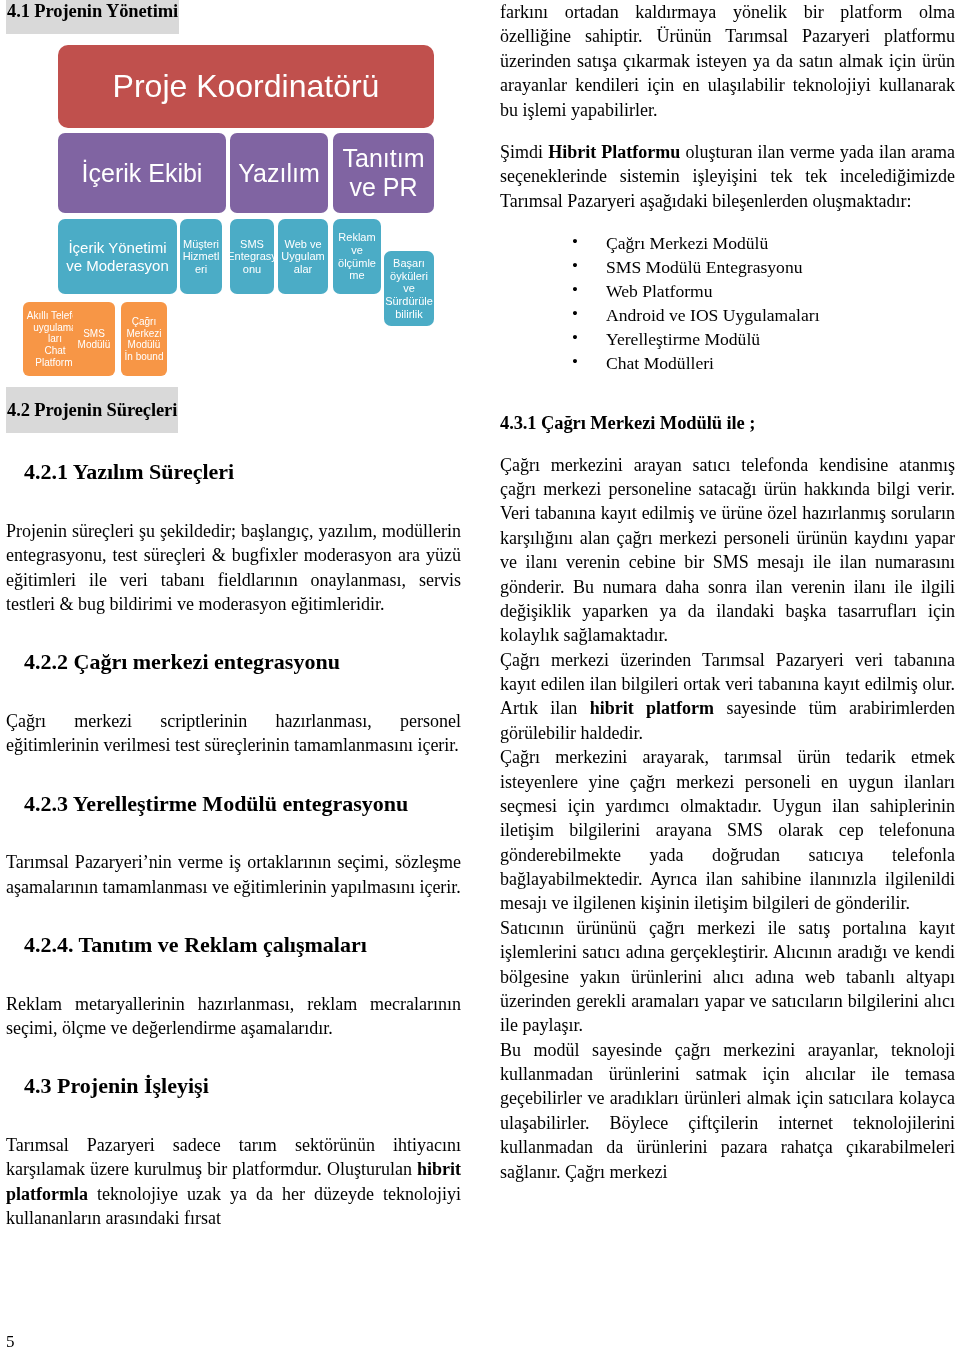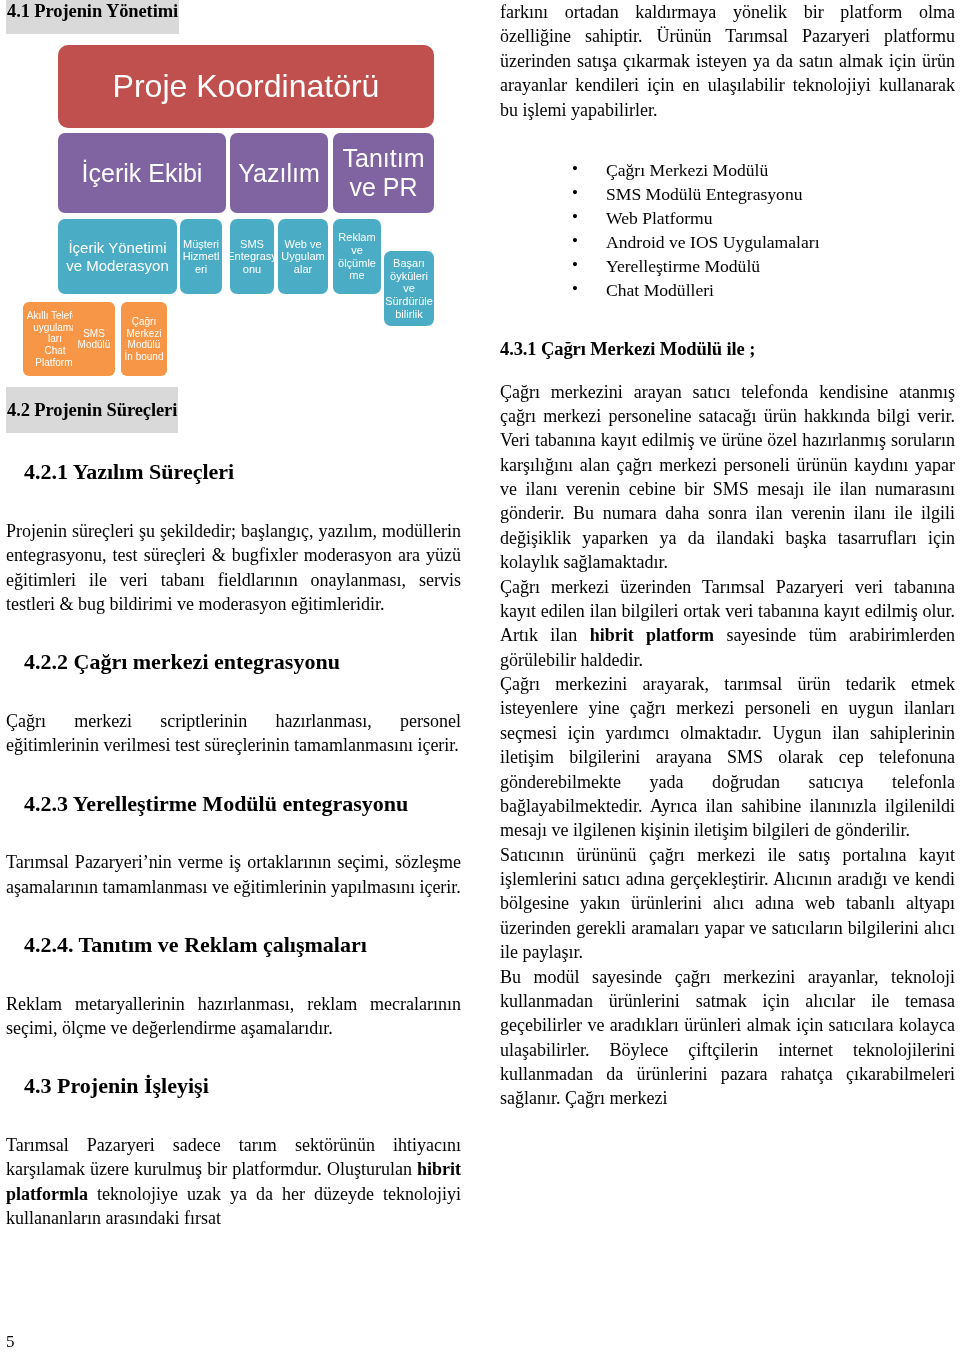--- a/index.html
+++ b/index.html
@@ -237,20 +237,21 @@
     <p class="body-text"><span>Tarımsal Pazaryeri sadece tarım sektörünün ihtiyacını karşılamak üzere kurulmuş bir platformdur. Oluşturulan </span><b>hibrit platformla</b><span> teknolojiye uzak ya da her düzeyde teknolojiyi kullananların arasındaki fırsat</span></p>
 
   </div>
 
   <div class="col col-right">
 
     <p class="body-text">farkını ortadan kaldırmaya yönelik bir platform olma özelliğine sahiptir. Ürünün Tarımsal Pazaryeri platformu üzerinden satışa çıkarmak isteyen ya da satın almak için ürün arayanlar kendileri için en ulaşılabilir teknolojiyi kullanarak bu işlemi yapabilirler.</p>
 
     <div class="sp-18"></div>
 
+    <p class="body-text"><span>Şimdi </span><b>Hibrit Platformu</b><span> oluşturan ilan verme yada ilan arama seçeneklerinde sistemin işleyişini tek tek incelediğimizde Tarımsal Pazaryeri aşağıdaki bileşenlerden oluşmaktadır:</span></p>
 
     <div class="sp-18"></div>
 
     <ul class="bullets">
       <li>Çağrı Merkezi Modülü</li>
       <li>SMS Modülü Entegrasyonu</li>
       <li>Web Platformu</li>
       <li>Android ve IOS Uygulamaları</li>
       <li>Yerelleştirme Modülü</li>
       <li>Chat Modülleri</li>

